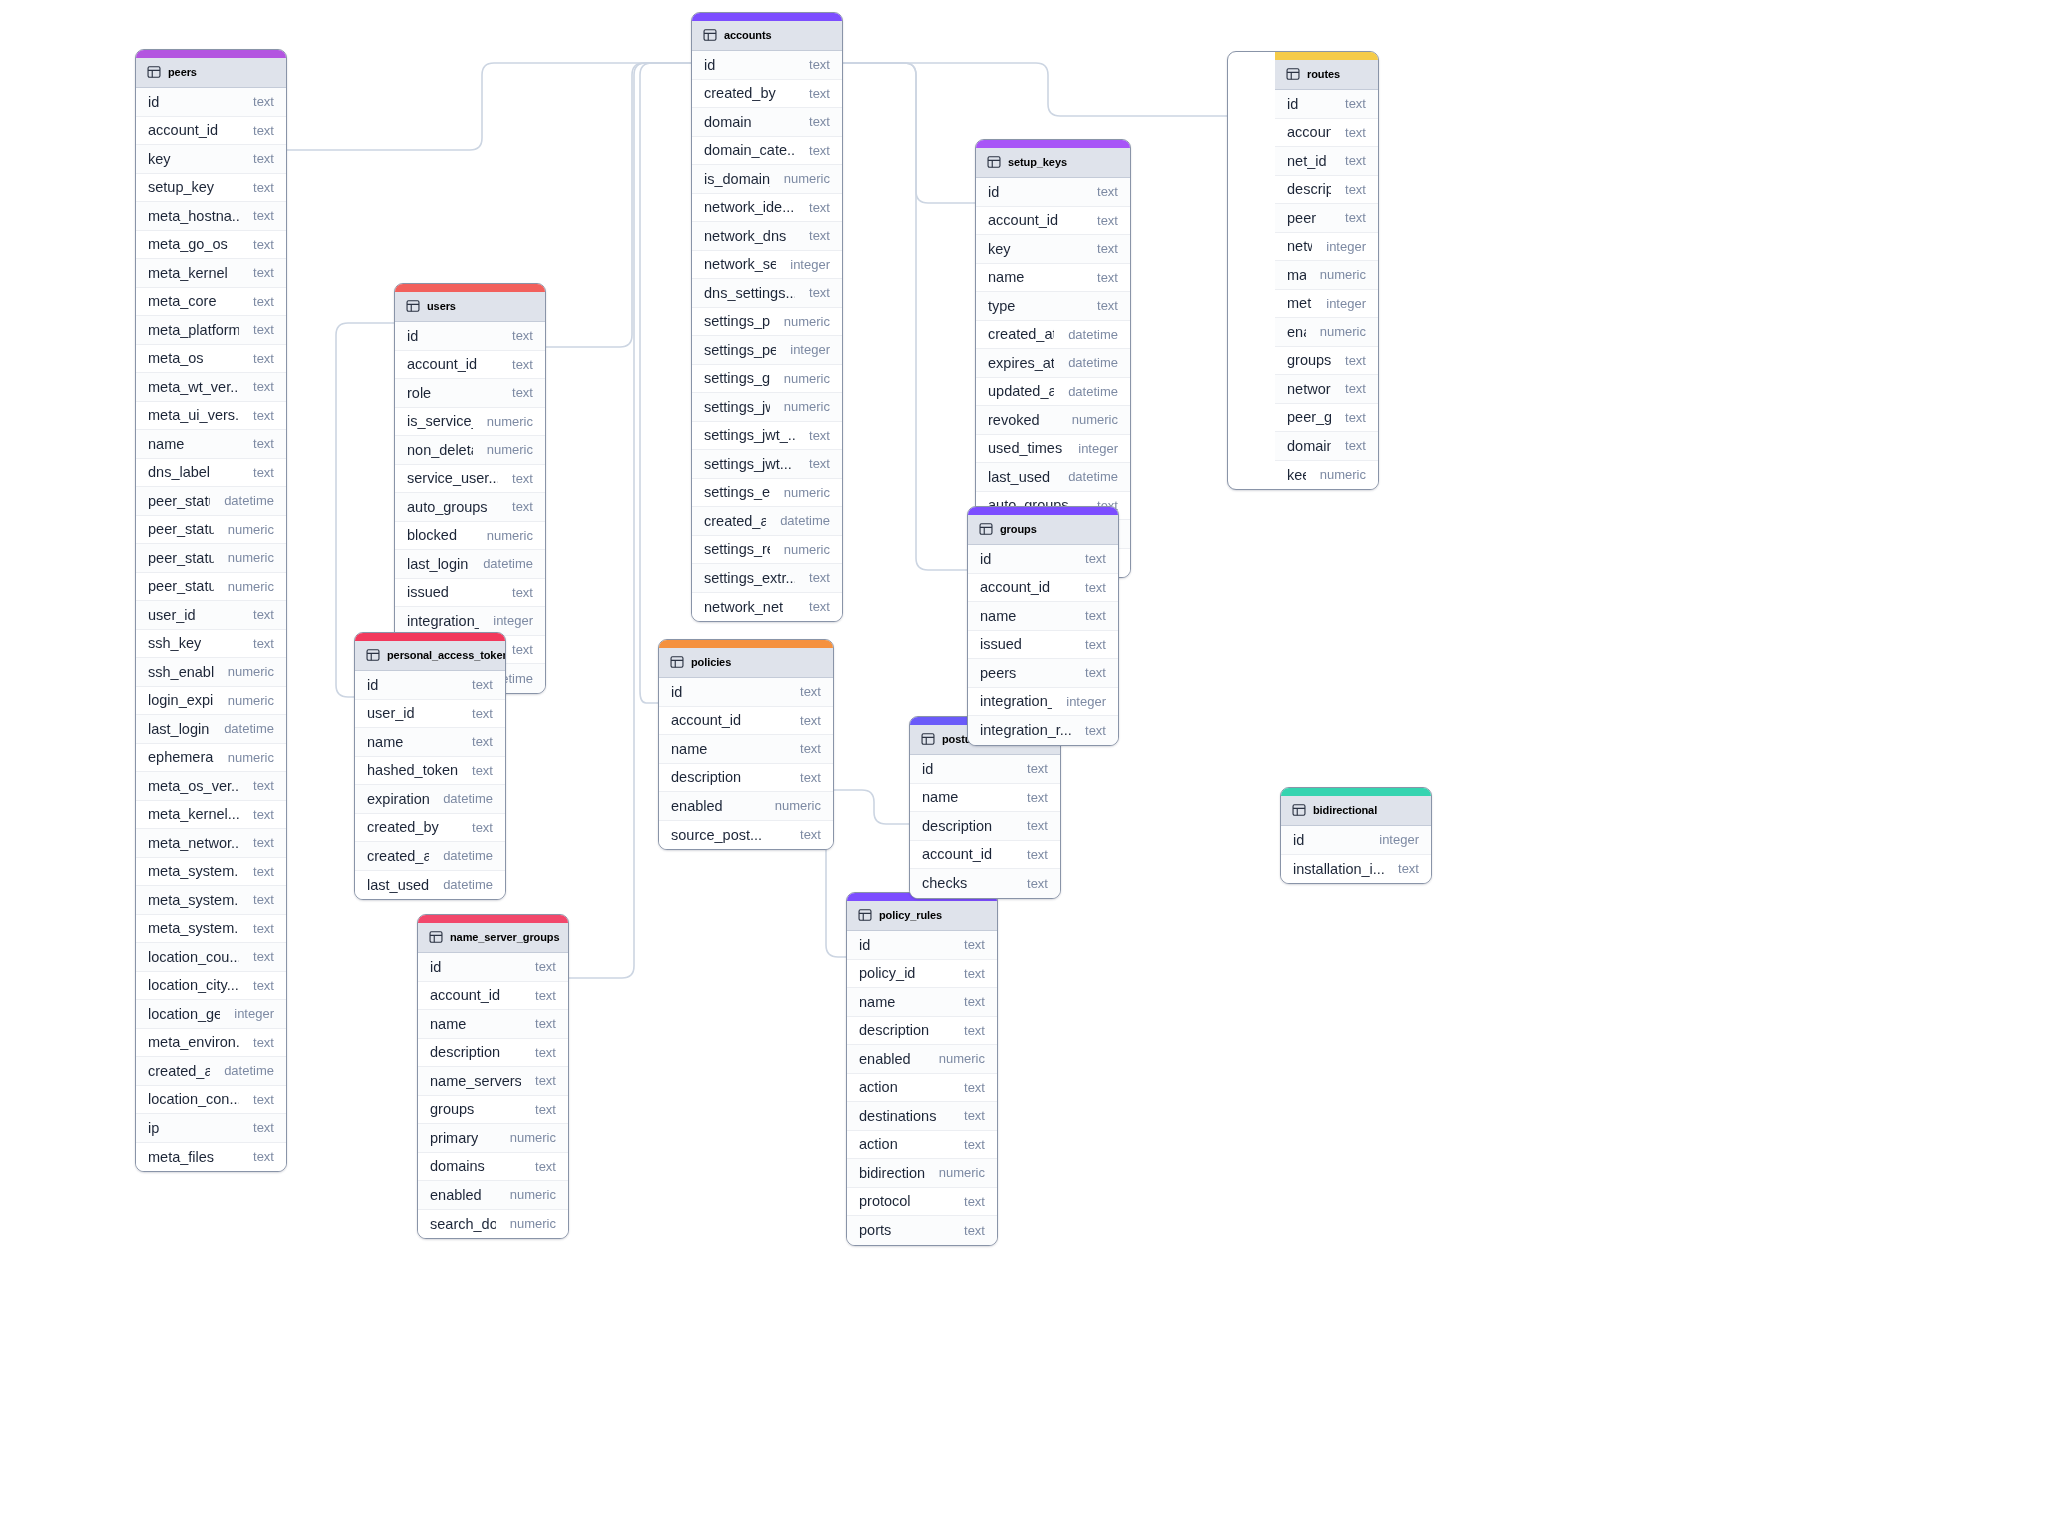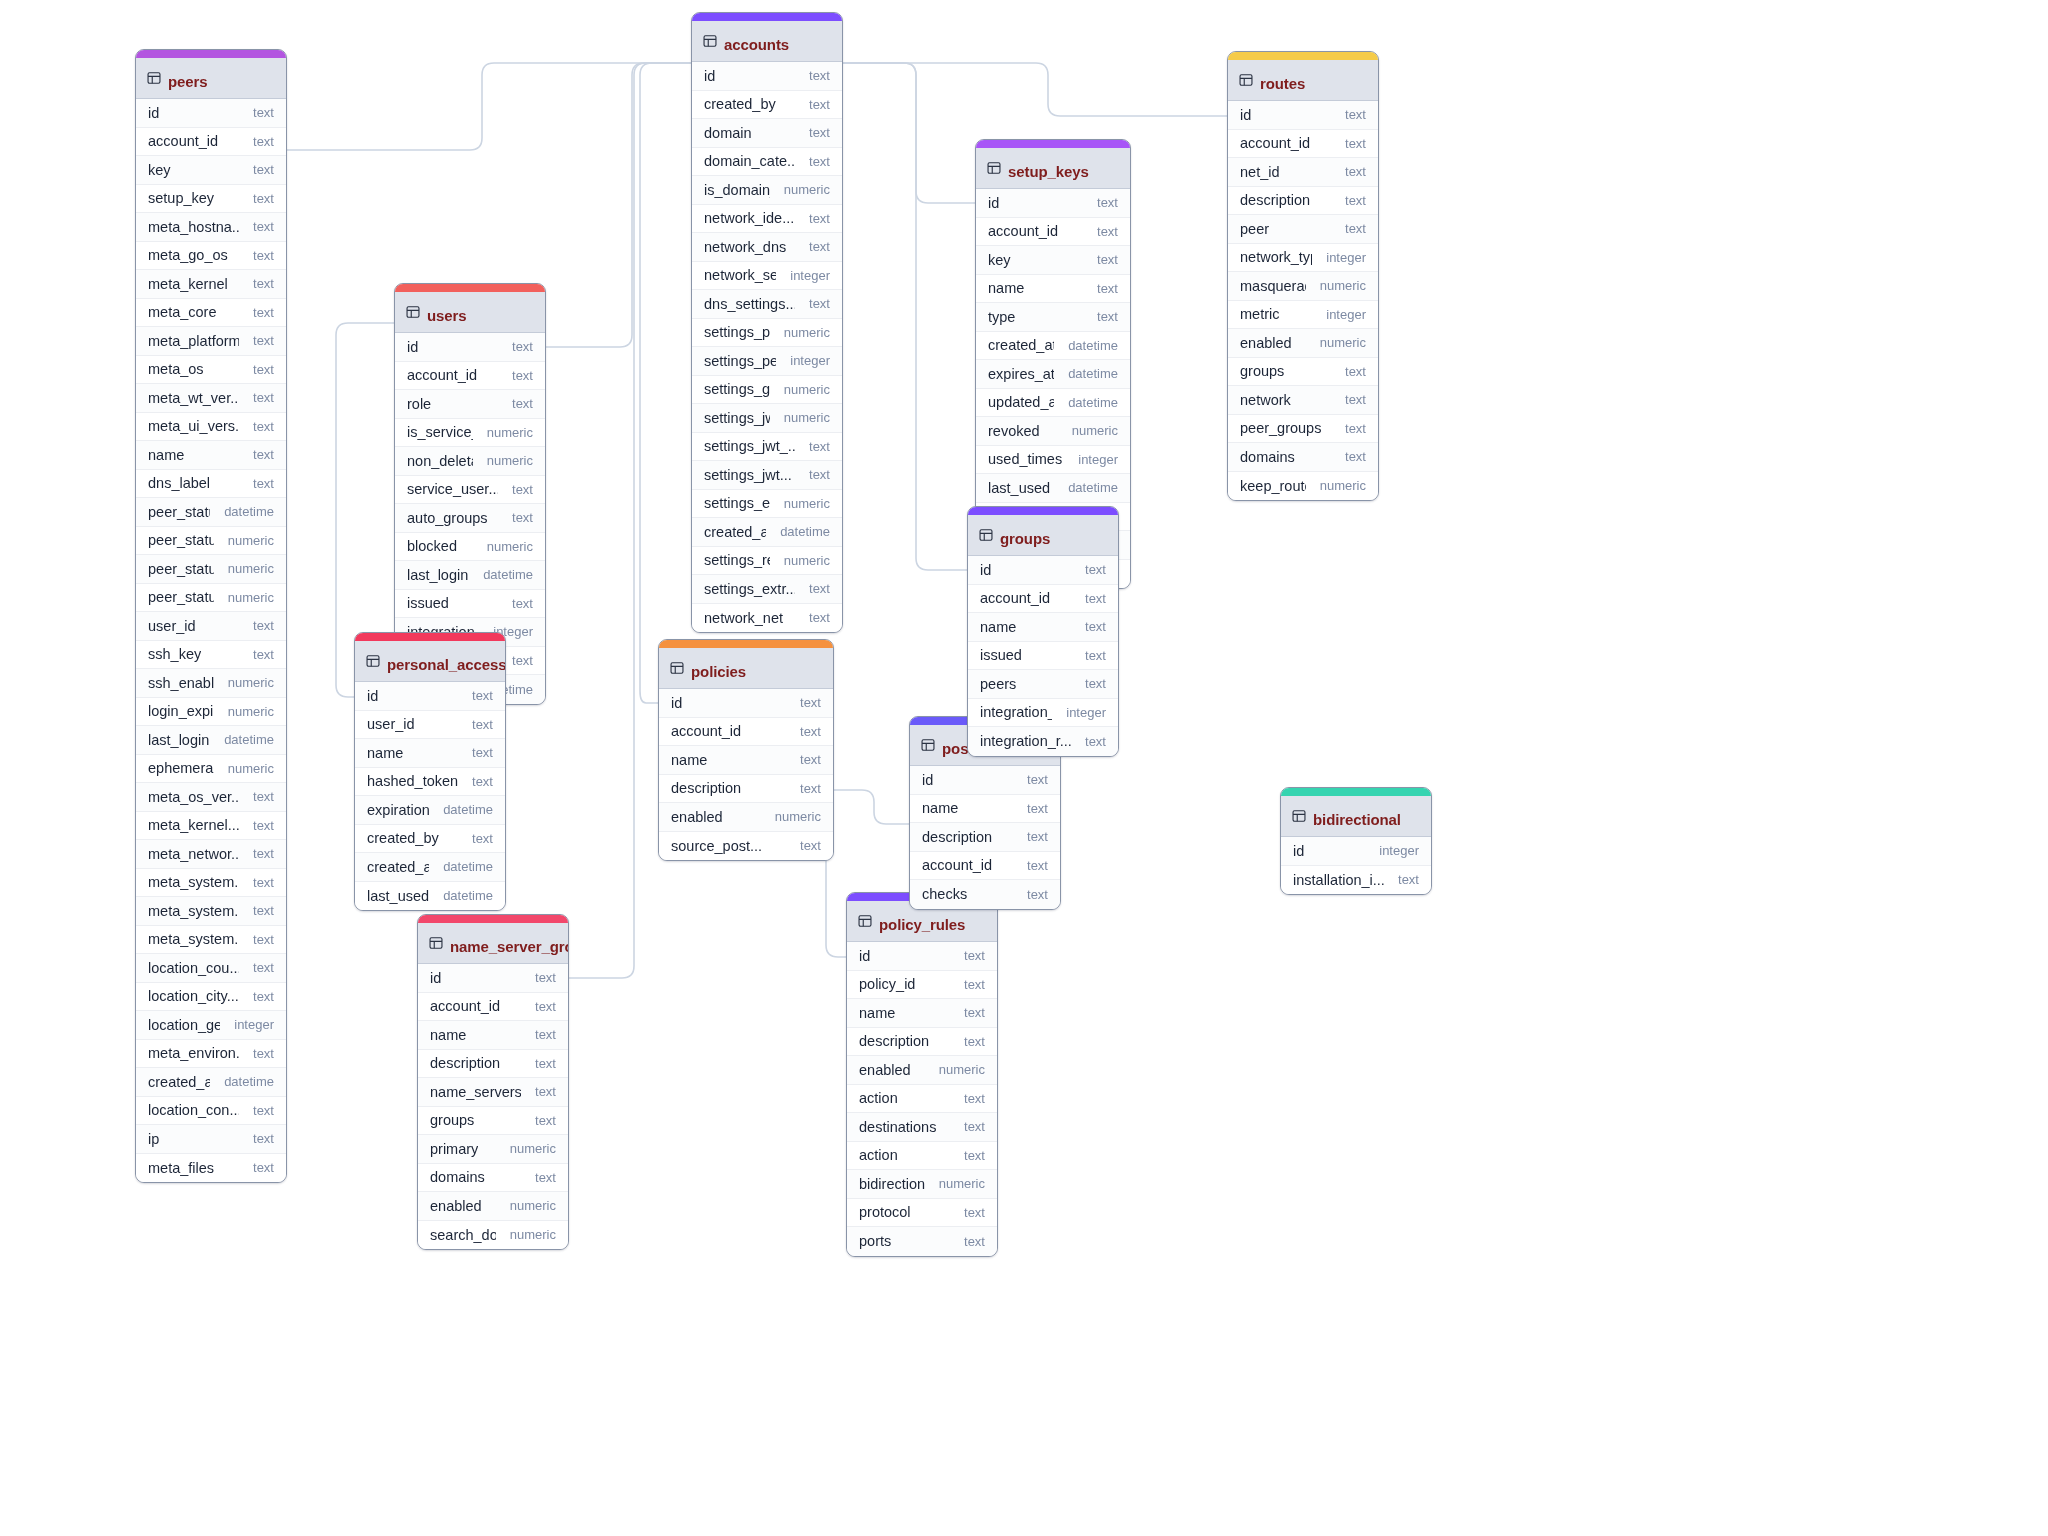--- a/index.html
+++ b/index.html
@@ -48,26 +48,25 @@
   .table-header {
     display: flex;
     align-items: center;
     gap: 7px;
     background: #dfe3eb;
     padding: 7px 11px 8px 11px;
     border-bottom: 1px solid #c4cbd8;
   }
 
   .table-title {
-    font-size: 15px;
+    font-size: 11px;
     font-weight: bold;
-    color: #7f1d1d;
+    color: #000000;
     letter-spacing: -0.1px;
     white-space: nowrap;
-    margin-top: 8px;
   }
 
   .tbl-icon {
     width: 14px;
     height: 14px;
     flex: 0 0 14px;
     display: block;
   }
 
   .col-row {
@@ -758,21 +757,21 @@
       </div>
       <div class="col-row">
         <span class="col-name">integration_r...</span>
         <span class="col-type">integer</span>
       </div>
       <div class="col-row">
         <span class="col-name">integration_r...</span>
         <span class="col-type">text</span>
       </div>
     </div>
-    <div class="table-node" style="left: 1227px; top: 51px; width: 152px;">
+    <div class="table-node" style="left: 1227px; top: 51px; width: 152px; padding-left: 47px;">
       <div class="accent-bar" style="background: rgb(245, 203, 73);"></div>
       <div class="table-header">
         <svg viewBox="0 0 16 16" class="tbl-icon">
           <rect x="1.2" y="2" width="13.6" height="12" rx="1.6" fill="none" stroke="#2b3343" stroke-width="1.3"></rect>
           <line x1="1.2" y1="6.1" x2="14.8" y2="6.1" stroke="#2b3343" stroke-width="1.3"></line>
           <line x1="6" y1="6.1" x2="6" y2="14" stroke="#2b3343" stroke-width="1.3"></line>
         </svg>
         <span class="table-title">routes</span>
       </div>
       <div class="col-row">

